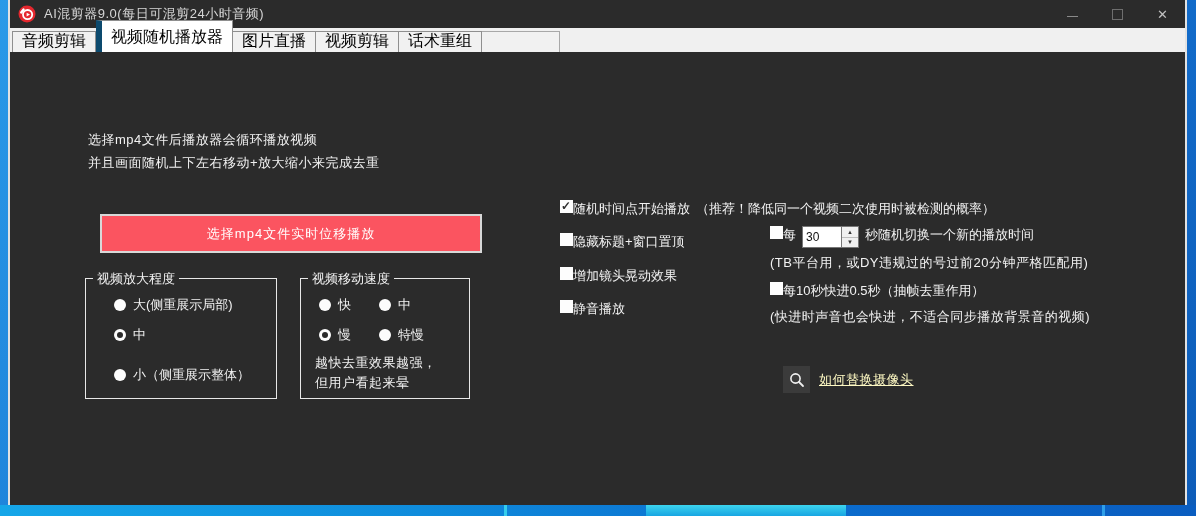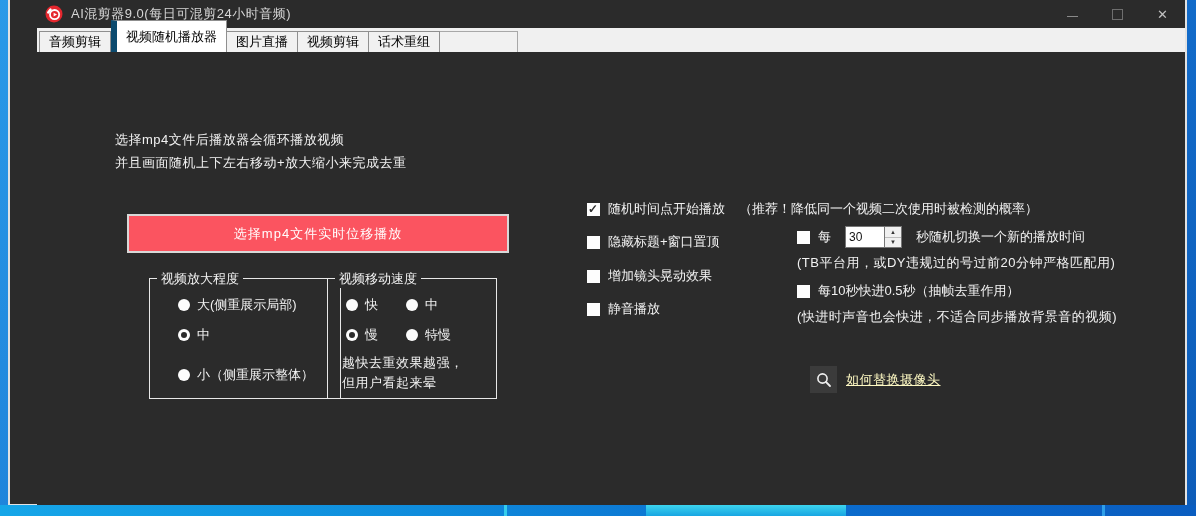--- a/index.html
+++ b/index.html
@@ -10,62 +10,62 @@
   
   .desk-bottom { position:absolute; left:0; bottom:0; width:1196px; height:11px;
                  background:linear-gradient(90deg,#16a6e8 0%,#0f8cdc 35%,#0b6ecf 65%,#0a5dc0 100%); }
   .desk-seg  { position:absolute; bottom:0; height:11px; }
   .seg-cyan  { left:646px; width:200px; background:linear-gradient(180deg,#3cd4ee,#17a5e2); }
   .seg-line1 { left:504px; width:3px; background:#35cdec; }
   .seg-line2 { left:1102px; width:3px; background:#2f9fe8; }
 
   
   .window { position:absolute; left:8px; top:0; width:1179px; height:506px;
-            background:#2b2b2b; border:2px solid #e2e2e2; border-top:none;padding-left:27px; }
+            background:#2b2b2b; border:2px solid #e2e2e2; border-top:none; }
 
   
   .titlebar { height:28px; background:#2b2b2b; display:flex; align-items:center; padding-left:8px; }
   .app-icon { width:18px; height:18px; flex:0 0 18px; }
   .title-text { margin-left:8px; font-size:13px; color:#d6d6d6; letter-spacing:0.5px; }
   .win-controls { margin-left:auto; display:flex; height:28px; }
   .win-btn { width:45px; height:28px; display:flex; align-items:center; justify-content:center; cursor:default; }
   .glyph-min::after   { content:"—"; color:#a8a8a8; font-size:11px; line-height:1; }
   .glyph-max { width:11px; height:11px; border:1px solid #6e6e6e; }
   .glyph-close::after { content:"✕"; color:#c2c2c2; font-size:13px; line-height:1; }
 
   
   .tabbar { height:24px; background:#f0f0f0; display:flex; align-items:flex-end; padding-left:2px; }
-  .tab { font-size:13px; color:#000; background:#f1f1f1; border:1px solid #8f8f8f; border-bottom:none;
+  .tab { font-size:16px; color:#000; background:#f1f1f1; border:1px solid #8f8f8f; border-bottom:none;
          padding:3px 9px 4px 9px; height:21px; display:flex; align-items:center; white-space:nowrap; }
   .tab + .tab { border-left:none; }
   .tab.active { background:#fff; height:32px; padding-top:5px; border-left:6px solid #0c4a6e; position:relative; z-index:2; }
   .tab-stub { width:78px; height:21px; background:#f1f1f1; border:1px solid #a8a8a8; border-bottom:none; border-left:none; }
 
   
   .content { position:relative; width:100%; height:483px; background:#2b2b2b; color:#f2f2f2; font-size:13px; }
   .abs { position:absolute; }
 
   .intro { left:78px; top:76px; line-height:23px; letter-spacing:0.5px; }
 
   .big-red-btn { left:90px; top:162px; width:382px; height:39px; background:#fb5460;
                  border:2px solid #d8d8d8; color:#fff; font-size:13px; letter-spacing:1px;
                  display:flex; align-items:center; justify-content:center; cursor:pointer; }
 
   .groupbox { border:1px solid #e8e8e8; }
-  .gb-zoom  { left:75px;  top:226px; width:192px; height:121px;margin-left:37px; }
+  .gb-zoom  { left:75px;  top:226px; width:192px; height:121px; }
   .gb-speed { left:290px; top:226px; width:170px; height:121px; }
   .gb-title { position:absolute; top:-9px; left:7px; background:#2b2b2b; padding:0 4px; font-size:13px; }
 
   .radio-row { position:absolute; display:flex; align-items:center; gap:7px; white-space:nowrap; cursor:pointer; }
   .radio { width:12px; height:12px; border-radius:50%; background:#fdfdfd; flex:0 0 12px; position:relative; }
   .radio.selected::after { content:""; position:absolute; left:3px; top:3px; width:6px; height:6px;
                            border-radius:50%; background:#2b2b2b; }
   .speed-note { position:absolute; left:14px; top:74px; line-height:20px; letter-spacing:0.5px; }
 
-  .check-row { position:absolute; display:flex; align-items:center; gap:8px; white-space:nowrap; cursor:pointer; }
+  .check-row { position:absolute; display:flex; align-items:flex-start; white-space:nowrap; cursor:pointer; }
   .checkbox { width:13px; height:13px; background:#fdfdfd; flex:0 0 13px; position:relative; }
   .checkbox.checked::after { content:"✓"; position:absolute; left:1px; top:-1px; color:#2e2e2e;
                              font-size:12px; font-weight:bold; }
   .note-text { position:absolute; white-space:nowrap; letter-spacing:0.5px; }
 
   .spinner { display:inline-flex; height:22px; margin:0 6px; }
   .spin-input { width:40px; height:22px; border:1px solid #767676; background:#fff; color:#111;
                 font-size:12px; padding:1px 3px; font-family:"Liberation Sans",sans-serif; }
   .spin-btns { display:flex; flex-direction:column; width:17px; height:22px; border:1px solid #767676; border-left:none; }
   .spin-btn { flex:1; background:#f0f0f0; display:flex; align-items:center; justify-content:center; cursor:pointer; }

